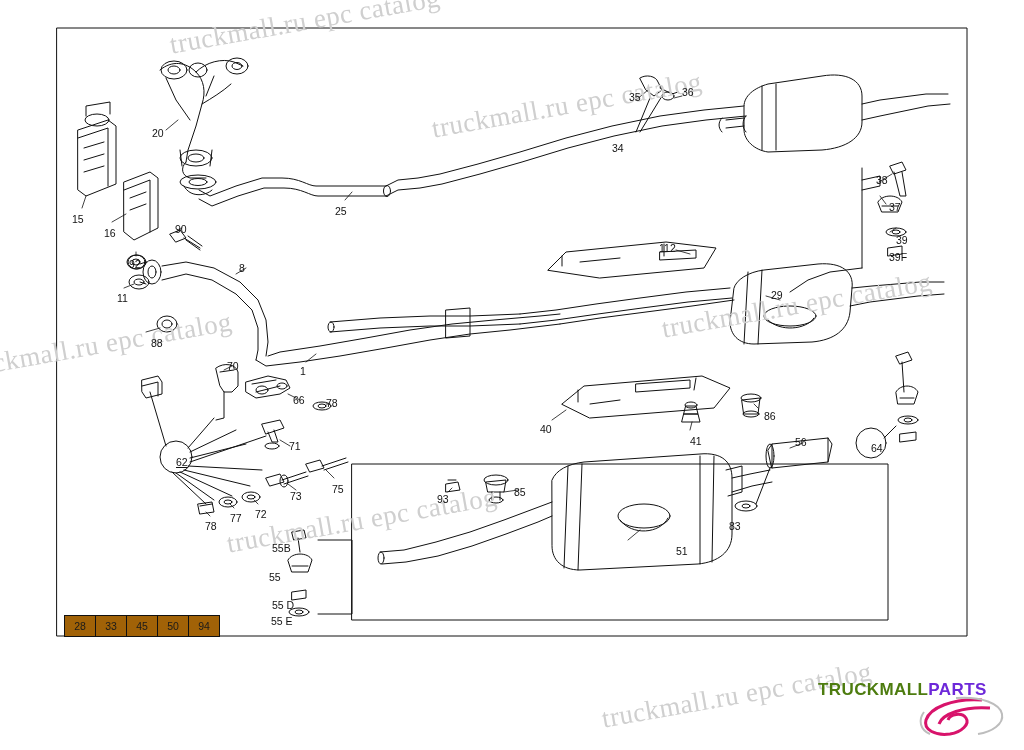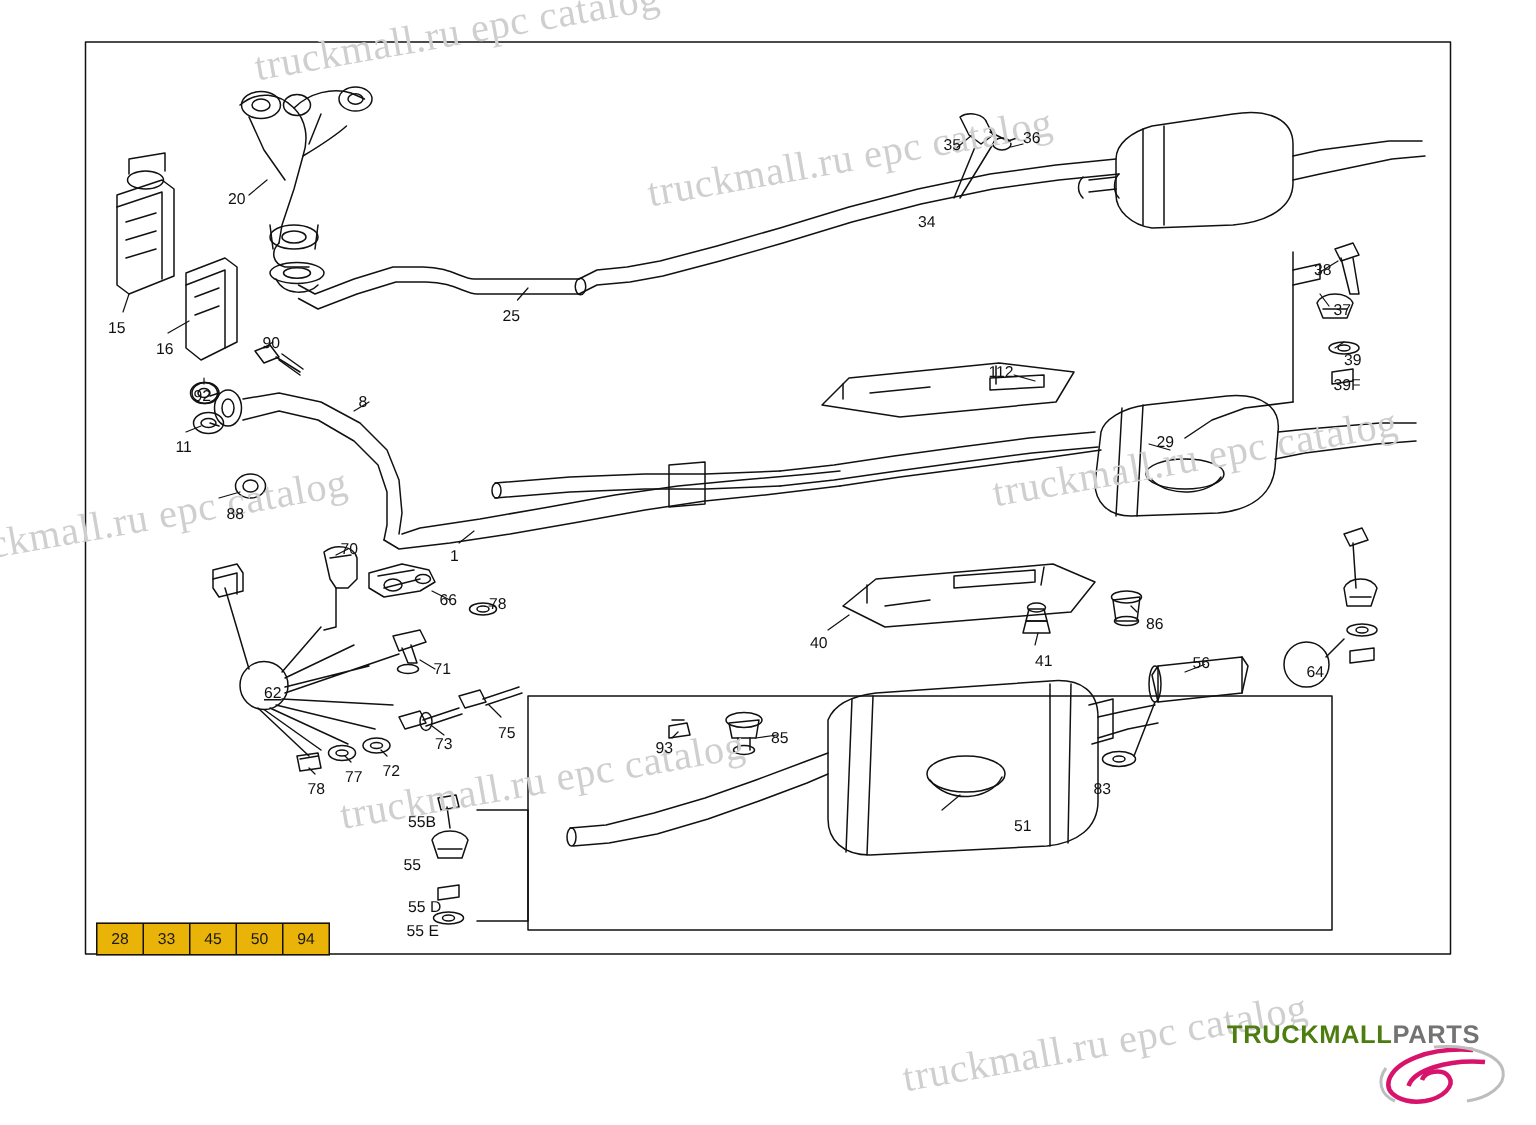--- a/index.html
+++ b/index.html
@@ -51,21 +51,21 @@
     color: #111;
     white-space: nowrap;
     line-height: 1;
   }
   .legend {
     position: absolute;
     left: 64px;
     top: 615px;
     display: flex;
     border: 1px solid #111;
-    background: #eab308;
+    background: #a16207;
   }
   .legend div {
     width: 30px;
     height: 20px;
     border-right: 1px solid #111;
     font-size: 10.5px;
     display: flex;
     align-items: center;
     justify-content: center;
   }
@@ -81,21 +81,21 @@
   .brand .txt {
     position: absolute;
     left: 0;
     top: 6px;
     font-size: 17px;
     font-weight: bold;
     letter-spacing: 0.4px;
     font-family: "Liberation Sans", sans-serif;
   }
   .brand .txt .a { color: #4d7c0f; }
-  .brand .txt .b { color: #737373; }
+  .brand .txt .b { color: #6d28d9; }
   .brand svg { position: absolute; right: 0; top: 20px; }
 </style>
 </head>
 <body>
 
 <div id="sheet">
 
   <svg id="diagram" viewBox="0 0 1024 750">
     <g fill="none" stroke="#111" stroke-width="1" stroke-linecap="round" stroke-linejoin="round">
 

